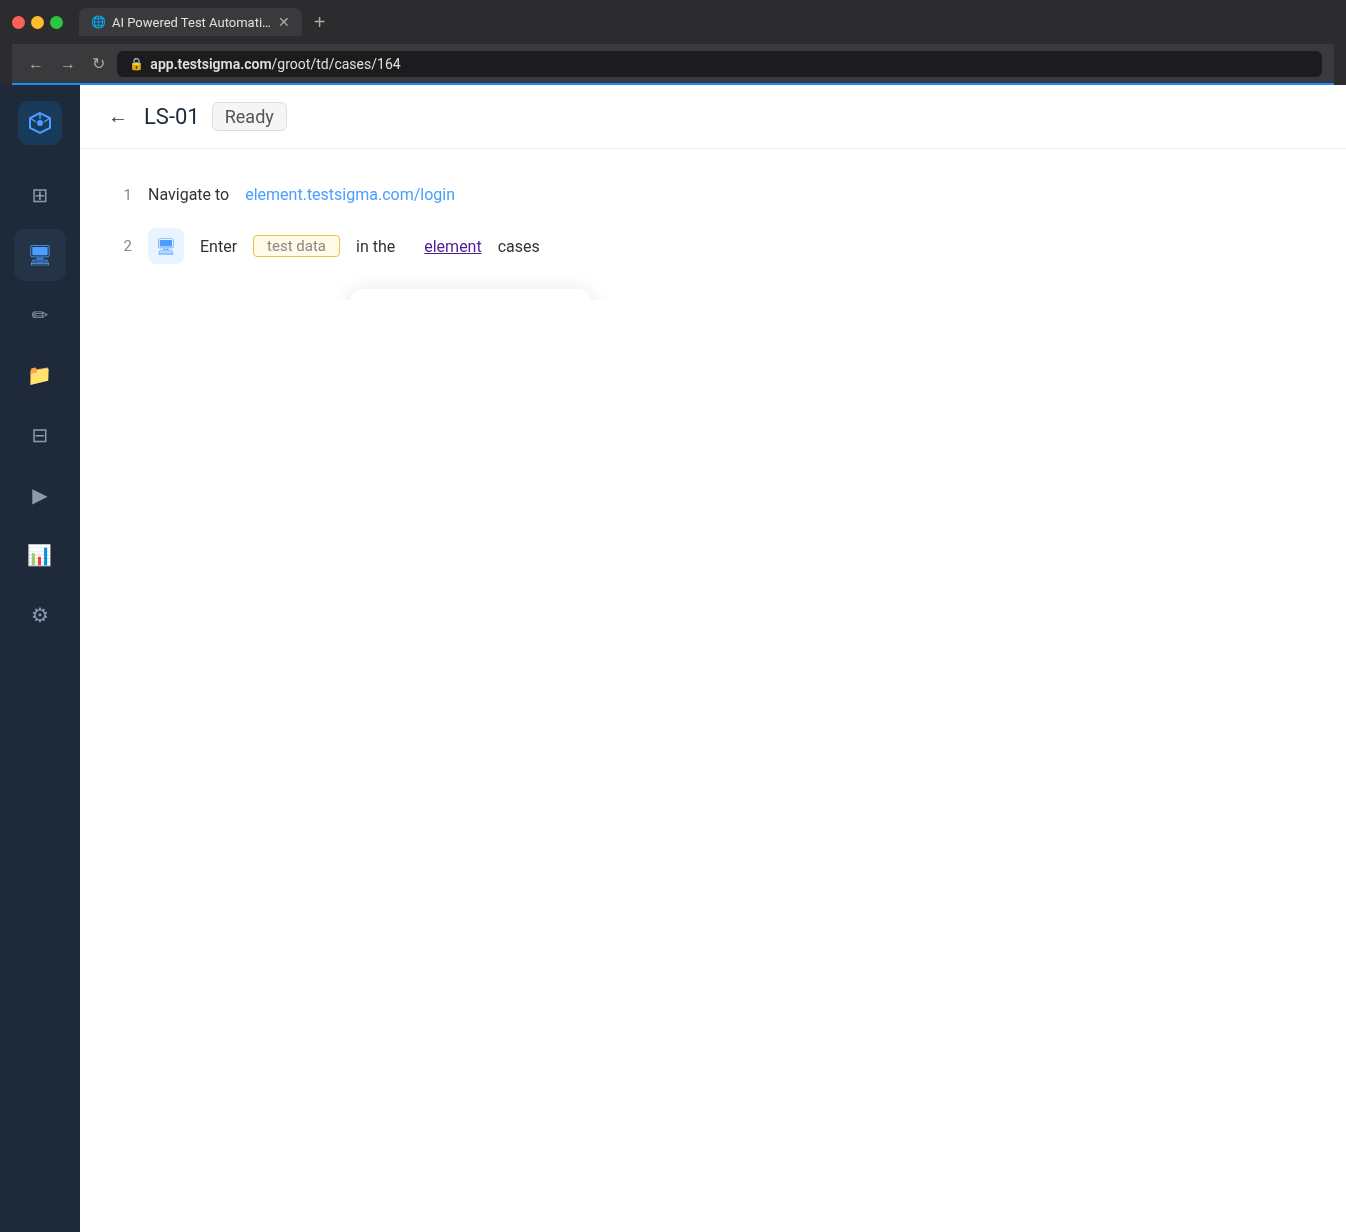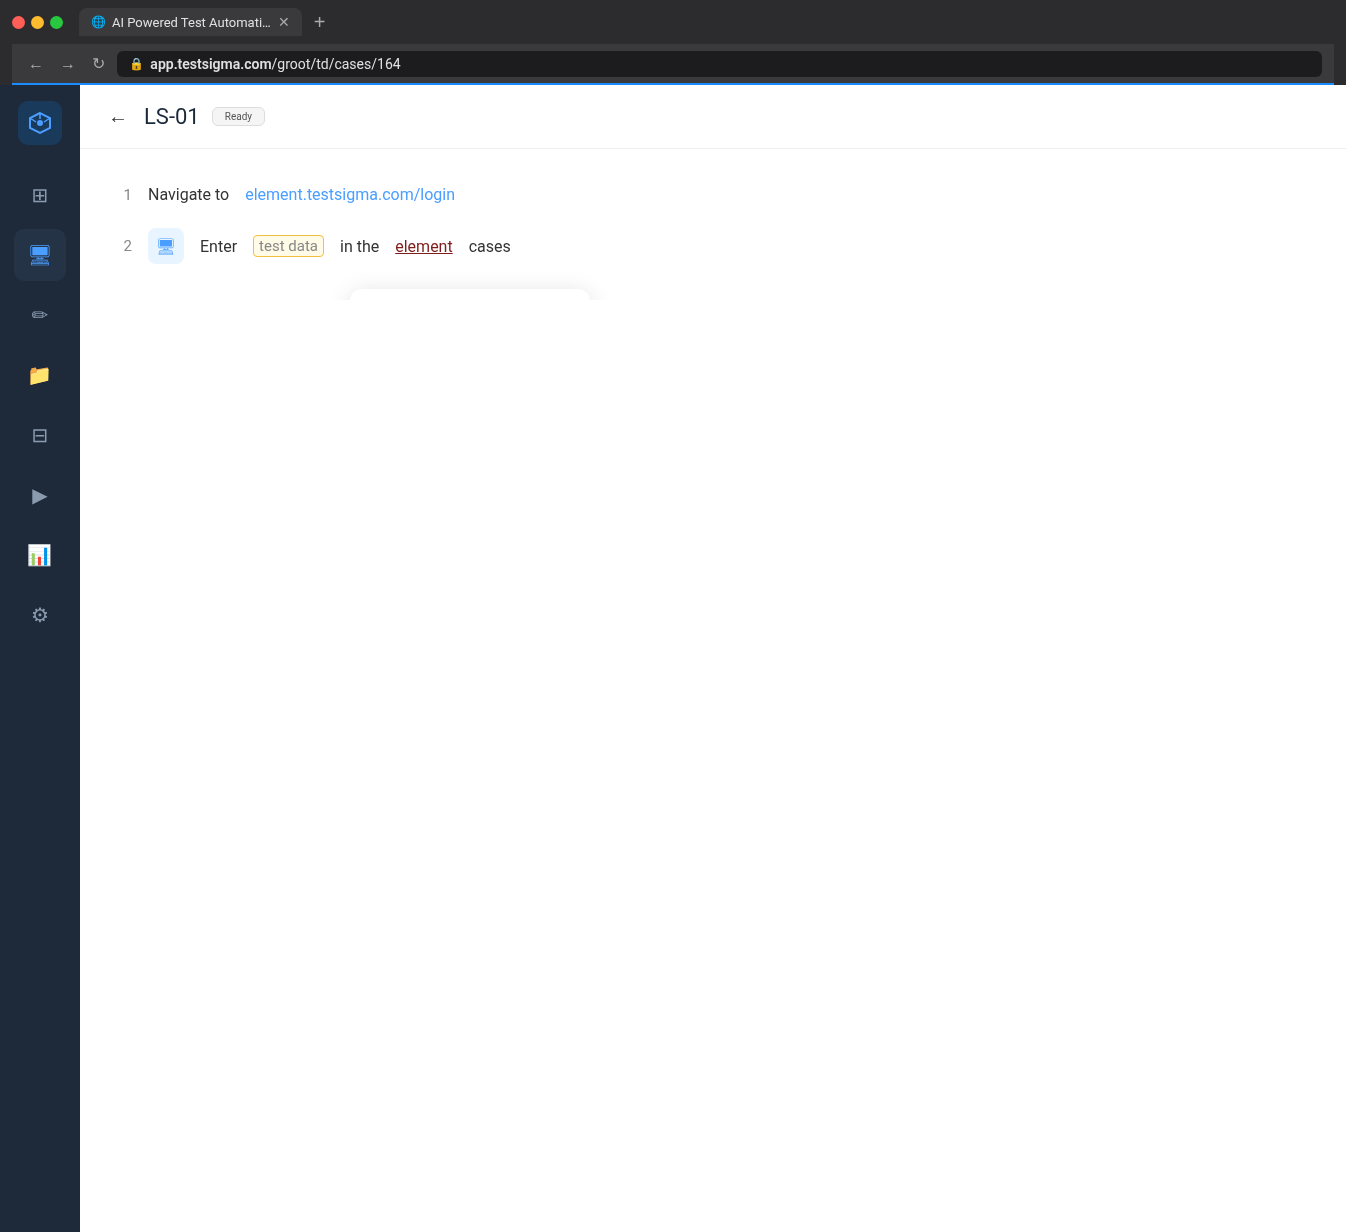--- a/index.html
+++ b/index.html
@@ -131,21 +131,21 @@
       font-size: 20px; color: #333; padding: 4px;
     }
     .page-title {
       font-size: 22px; font-weight: 400; color: #1a2a3a;
     }
     .status-badge {
       background: #f5f5f5;
       border: 1px solid #ddd;
       border-radius: 6px;
       padding: 3px 12px;
-      font-size: 10px;
+      font-size: 18px;
       color: #555;
     }
 
     
     .steps-container {
       padding: 24px 32px;
       position: relative;
       overflow-y: auto;
     }
     .step-row {
@@ -166,25 +166,25 @@
     }
     .step-text {
       font-size: 16px; color: #333; display: flex; gap: 16px; align-items: center;
     }
     .step-text .keyword { color: #333; }
     .step-text .link { color: #4a9eff; text-decoration: none; }
     .step-text .test-data-badge {
       background: #fffbe6;
       border: 1.5px solid #f0c040;
       border-radius: 4px;
-      padding: 1px 5px;
+      padding: 1px 13px;
       color: #888;
       font-size: 15px;
     }
-    .step-text .element-link { color: #7f1d1d; }
+    .step-text .element-link { color: #4c1d95; margin-left: 13px; }
 
     
     .dropdown-overlay {
       position: absolute;
       top: 140px;
       left: 270px;
       z-index: 100;
     }
     .dropdown-menu {
       background: #fff;

